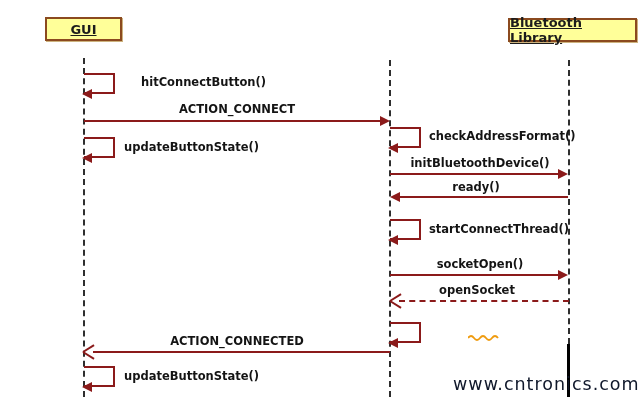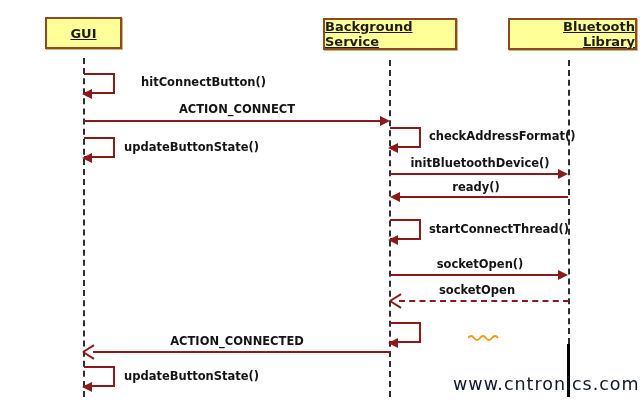--- a/index.html
+++ b/index.html
@@ -3,21 +3,21 @@
 <meta charset="utf-8">
 <style>
   * { margin:0; padding:0; box-sizing:border-box; }
   body { background:#fff; }
   .canvas {
     position:relative; width:641px; height:404px; background:#ffffff;
     font-family:"DejaVu Sans","Liberation Sans",sans-serif; overflow:hidden;
   }
   
   .actor {
-    position:absolute; top:17px; height:32px;
+    position:absolute; top:17px; height:24px;
     background:#ffff99; border:2px solid #8b4a1f;
     box-shadow:1px 1px 0 #cdb37e;
     display:flex; align-items:center; justify-content:center;
     font-size:13px; font-weight:bold; text-decoration:underline; color:#1c1c1c;
   }
   
   .lifeline { position:absolute; width:0; border-left:2px dashed #2e2e2e; }
   .lifeline-solid { position:absolute; width:3px; background:#000; }
   
   .mline { position:absolute; height:0; border-top:2px solid #8b1a1a; }
@@ -47,24 +47,21 @@
     color:#0f172a; font-weight:400; white-space:nowrap; }
 </style>
 </head>
 <body>
 
 <div class="canvas">
 
   <div class="actor" style="left:45px; width:77px;">
     <span>GUI</span>
   </div>
-  <div class="actor" style="left:323px; width:134px; top:18px;">
-    <span>Background Service</span>
-  </div>
-  <div class="actor" style="left:508px; width:129px; top:18px;text-align:right;">
+  <div class="actor" style="left:508px; width:129px; top:18px;">
     <span>Bluetooth Library</span>
   </div>
 
   <div class="lifeline" style="left:83px; top:58px; height:339px;"></div>
   <div class="lifeline" style="left:389px; top:60px; height:337px;"></div>
   <div class="lifeline" style="left:568px; top:60px; height:284px;"></div>
   <div class="lifeline-solid" style="left:567px; top:344px; height:53px;"></div>
 
   <div class="loop" style="left:84px; top:73px;">
     <span class="ah-left"></span>
@@ -95,21 +92,21 @@
 
   <div class="loop" style="left:390px; top:219px;">
     <span class="ah-left"></span>
   </div>
   <div class="mlabel" style="left:429px; top:222px;">startConnectThread()</div>
 
   <div class="mlabel ctr" style="left:480px; top:257px;">socketOpen()</div>
   <div class="mline" style="left:390px; top:274px; width:169px;"></div>
   <span class="ah-right" style="left:558px; top:270px;"></span>
 
-  <div class="mlabel ctr" style="left:477px; top:283px;">socketOpen</div>
+  <div class="mlabel ctr" style="left:477px; top:283px;">openSocket</div>
   <div class="mline dashed" style="left:399px; top:300px; width:170px;"></div>
   <span class="oa-left" style="left:390px; top:294px;"></span>
 
   <div class="loop" style="left:390px; top:322px;">
     <span class="ah-left"></span>
   </div>
   <svg class="squiggle" style="left:468px; top:335px;" width="33" height="6" viewBox="0 0 33 6">
     <path d="M0,3 q3,-4 6,0 t6,0 t6,0 t6,0 t6,0" fill="none" stroke="#ef9b0f" stroke-width="1.8"></path>
   </svg>
 

